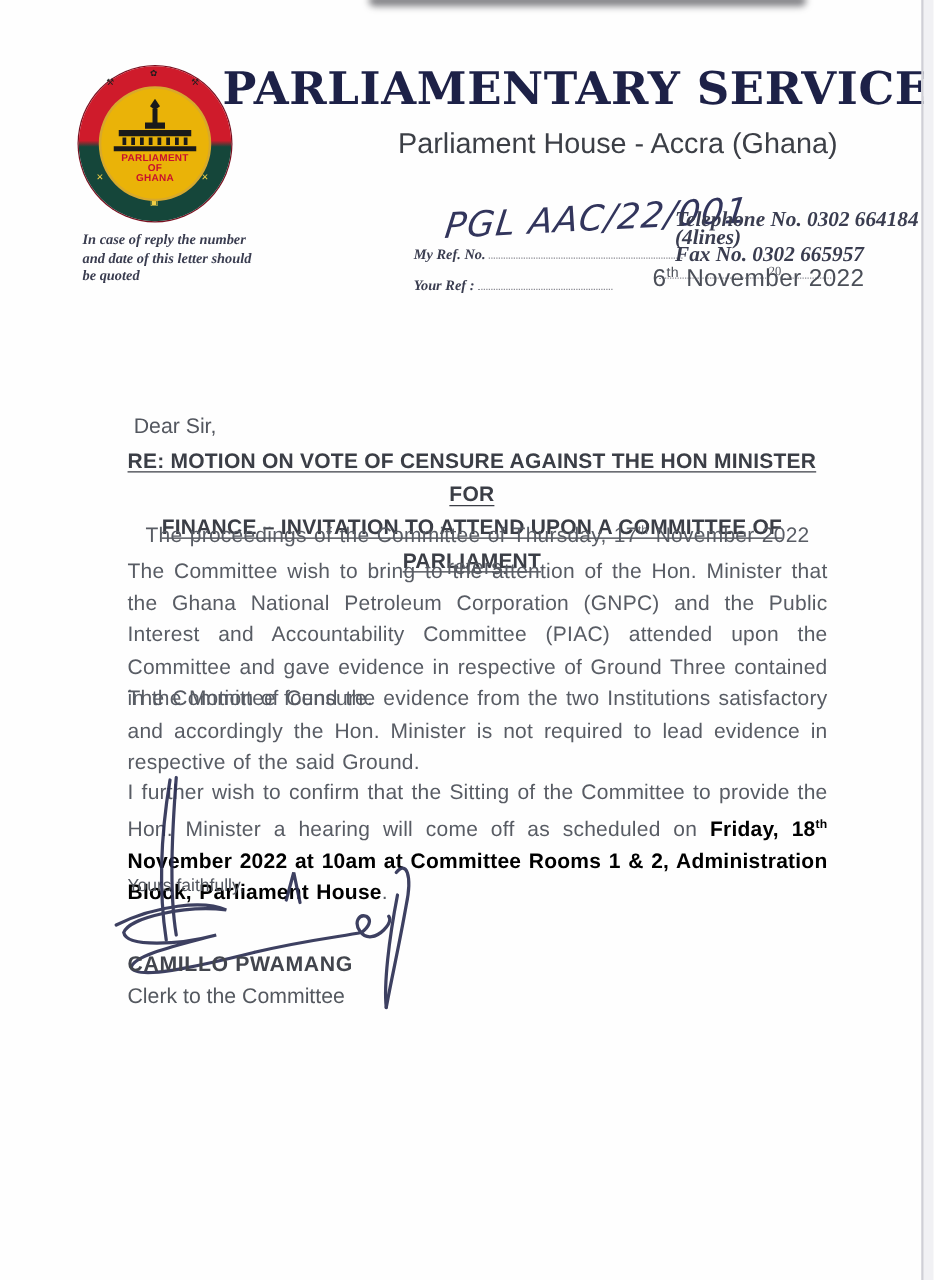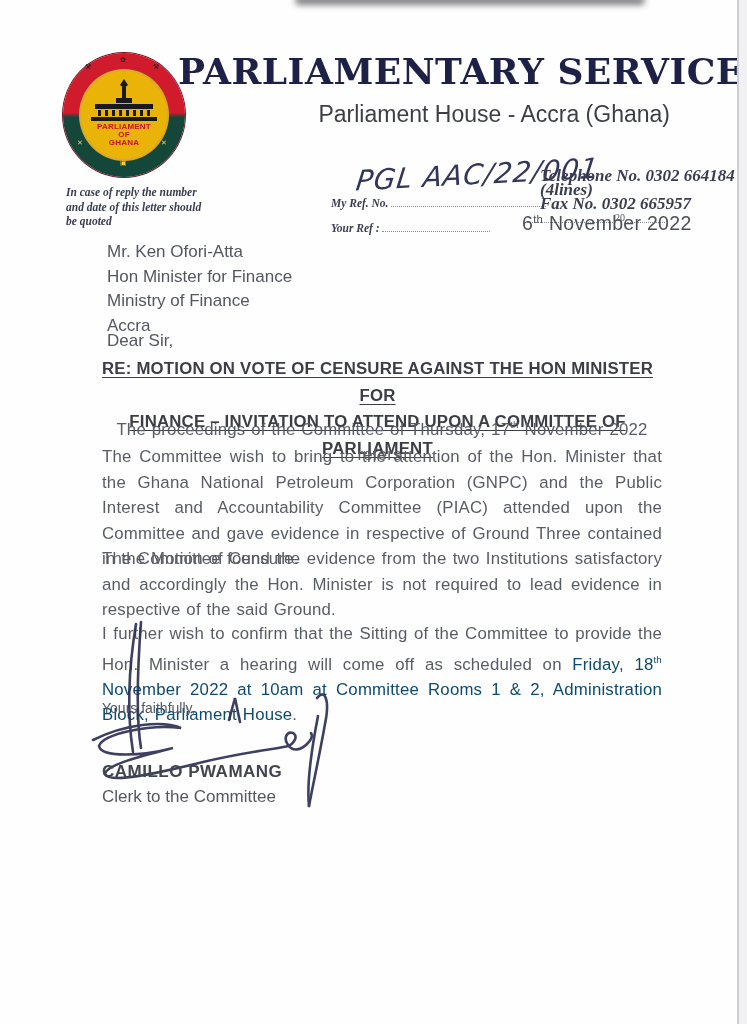--- a/index.html
+++ b/index.html
@@ -55,21 +55,21 @@
   .salutation{position:absolute;left:107px;top:331px;font-size:17px;color:#53575f;}
   .subject{position:absolute;left:95px;top:356px;width:565px;text-align:center;font-weight:bold;
         font-size:16.8px;line-height:26.5px;color:#3b3e46;letter-spacing:.2px;}
   .subject span{text-decoration:underline;text-underline-offset:3px;}
   .para{position:absolute;left:102px;width:560px;font-size:16.8px;line-height:25.5px;
         color:#585c64;text-align:justify;letter-spacing:.2px;word-spacing:1px;margin:0;}
   .p1{top:412px;text-align:center;}
   .p2{top:444px;}
   .p3{top:546px;}
   .p4{top:621px;}
-  .b{font-weight:normal;color:#0c4a6e;}
+  .b{font-weight:bold;color:#000000;}
   .closing{position:absolute;left:102px;top:700px;font-size:14px;color:#53575f;}
   .signer-name{position:absolute;left:102px;top:762px;font-size:17px;font-weight:bold;
         color:#42454d;letter-spacing:.5px;}
   .signer-role{position:absolute;left:102px;top:787px;font-size:17px;color:#54585f;}
   .signature-svg{position:absolute;left:85px;top:612px;}
 </style>
 </head>
 <body>
 
 <div class="page">
@@ -137,26 +137,20 @@
   <div class="year-line">
     <span class="dots"></span>
     <span class="y20">20</span>
     <span class="dots" style="max-width:38px;"></span>
   </div>
 
   <div class="date-line">
     <span>6</span><span class="sup">th</span><span> November 2022</span>
   </div>
 
-  <div class="recipient">
-    <div>Mr. Ken Ofori-Atta</div>
-    <div>Hon Minister for Finance</div>
-    <div>Ministry of Finance</div>
-    <div>Accra</div>
-  </div>
 
   <div class="salutation">Dear Sir,</div>
 
   <div class="subject">
     <div><span>RE: MOTION ON VOTE OF CENSURE AGAINST THE HON MINISTER FOR</span></div>
     <div><span>FINANCE – INVITATION TO ATTEND UPON A COMMITTEE OF PARLIAMENT</span></div>
   </div>
 
   <p class="para p1"><span>The proceedings of the Committee of Thursday, 17</span><span class="sup">th</span><span> November 2022 refers.</span></p>
 

